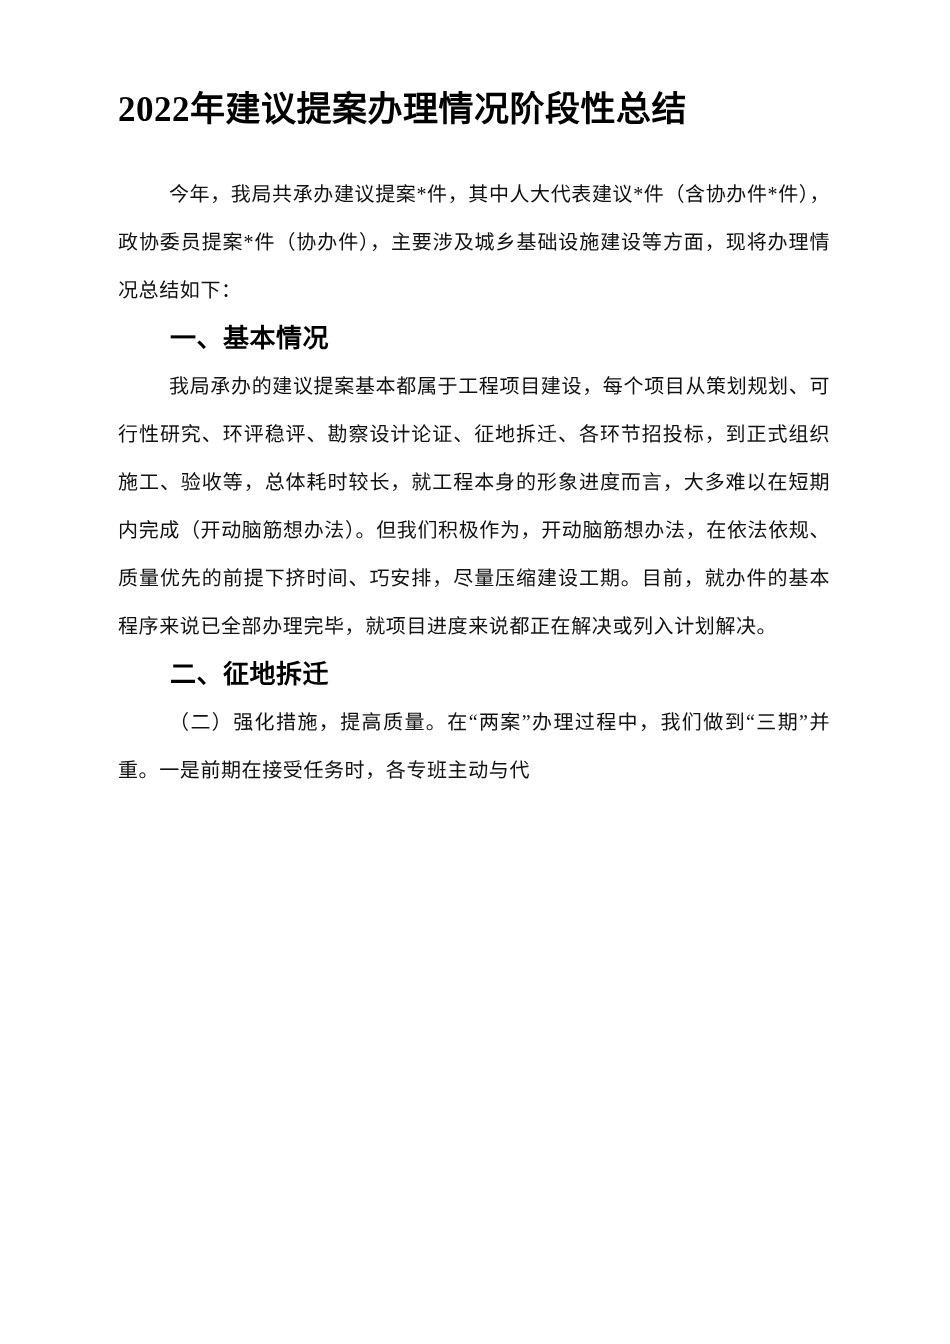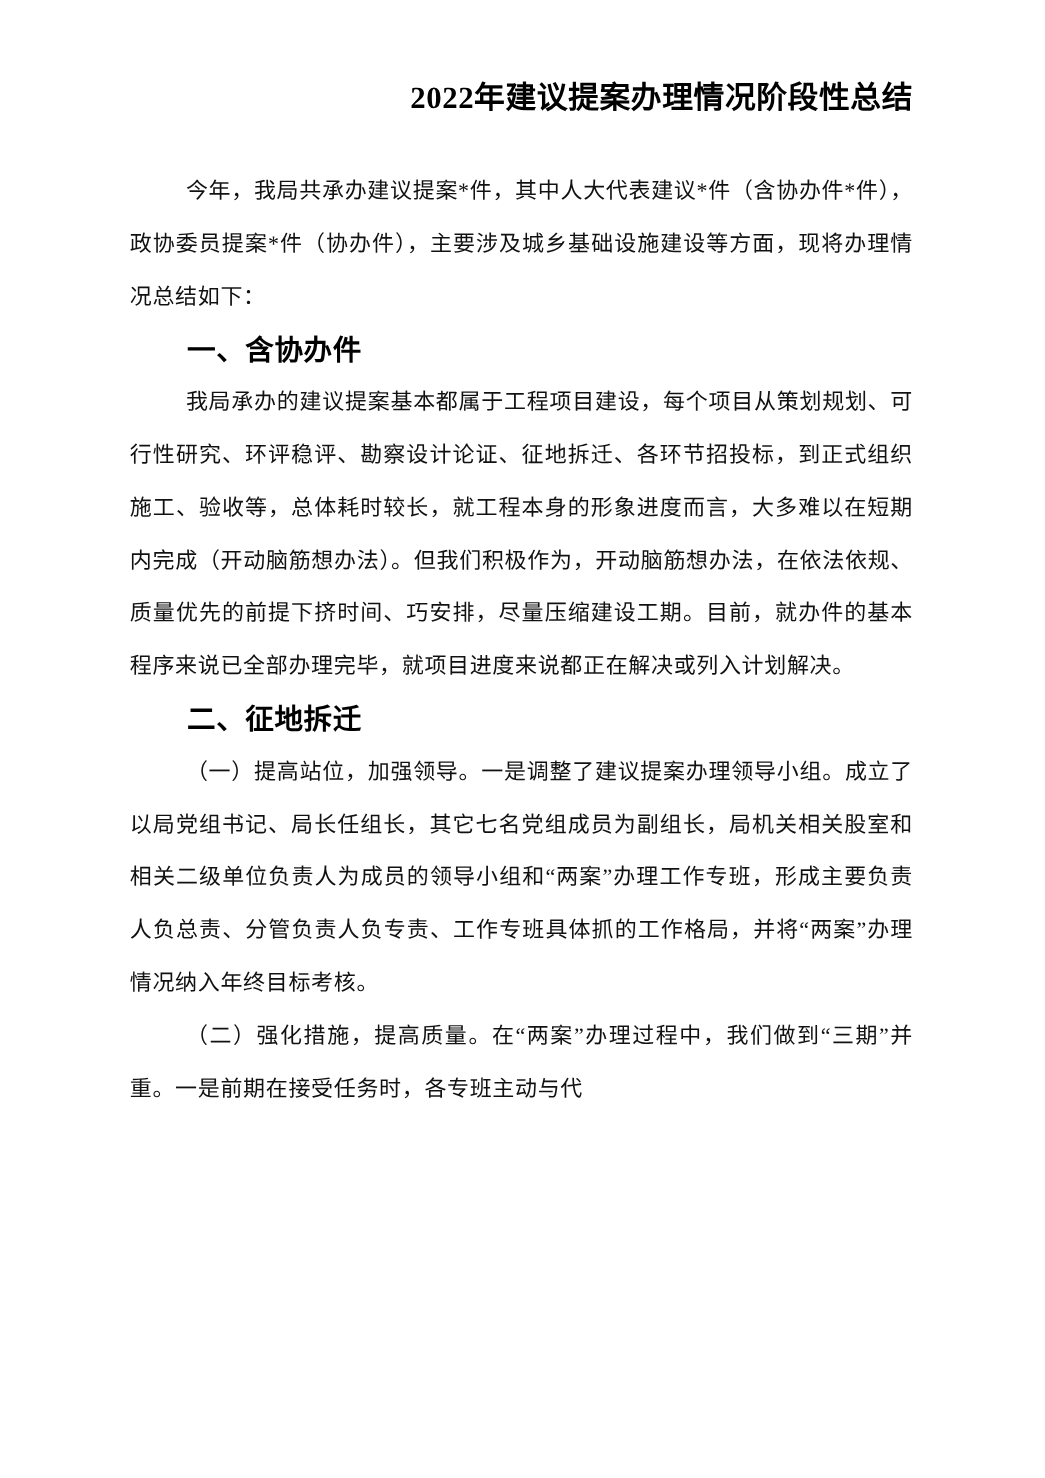--- a/index.html
+++ b/index.html
@@ -23,27 +23,27 @@
     position: absolute;
     left: 118px;
     top: 0;
     width: 712px;
   }
 
   
   .doc-title {
     font-family: "Liberation Serif", "DejaVu Serif", serif;
     font-weight: bold;
-    font-size: 28px;
+    font-size: 35px;
     line-height: 44px;
     color: #000000;
-    text-align: right;
+    text-align: left;
     letter-spacing: 0.5px;
     margin: 0;
-    padding-top: 68px;
+    padding-top: 88px;
     padding-bottom: 0;
     white-space: nowrap;
   }
 
   
   .section-heading {
     font-family: "Liberation Sans", "DejaVu Sans", sans-serif;
     font-weight: bold;
     font-size: 26px;
     line-height: 48px;
@@ -73,24 +73,23 @@
 
 <div class="page">
   <div class="doc-body">
 
     <h1 class="doc-title">2022年建议提案办理情况阶段性总结</h1>
 
     <div class="spacer-title"></div>
 
     <p class="para">今年，我局共承办建议提案*件，其中人大代表建议*件（含协办件*件），政协委员提案*件（协办件），主要涉及城乡基础设施建设等方面，现将办理情况总结如下：</p>
 
-    <h2 class="section-heading">一、含协办件</h2>
+    <h2 class="section-heading">一、基本情况</h2>
 
     <p class="para">我局承办的建议提案基本都属于工程项目建设，每个项目从策划规划、可行性研究、环评稳评、勘察设计论证、征地拆迁、各环节招投标，到正式组织施工、验收等，总体耗时较长，就工程本身的形象进度而言，大多难以在短期内完成（开动脑筋想办法）。但我们积极作为，开动脑筋想办法，在依法依规、质量优先的前提下挤时间、巧安排，尽量压缩建设工期。目前，就办件的基本程序来说已全部办理完毕，就项目进度来说都正在解决或列入计划解决。</p>
 
     <h2 class="section-heading">二、征地拆迁</h2>
 
-    <p class="para">（一）提高站位，加强领导。一是调整了建议提案办理领导小组。成立了以局党组书记、局长任组长，其它七名党组成员为副组长，局机关相关股室和相关二级单位负责人为成员的领导小组和“两案”办理工作专班，形成主要负责人负总责、分管负责人负专责、工作专班具体抓的工作格局，并将“两案”办理情况纳入年终目标考核。</p>
 
     <p class="para">（二）强化措施，提高质量。在“两案”办理过程中，我们做到“三期”并重。一是前期在接受任务时，各专班主动与代</p>
 
   </div>
 </div>
 
 </body></html>

